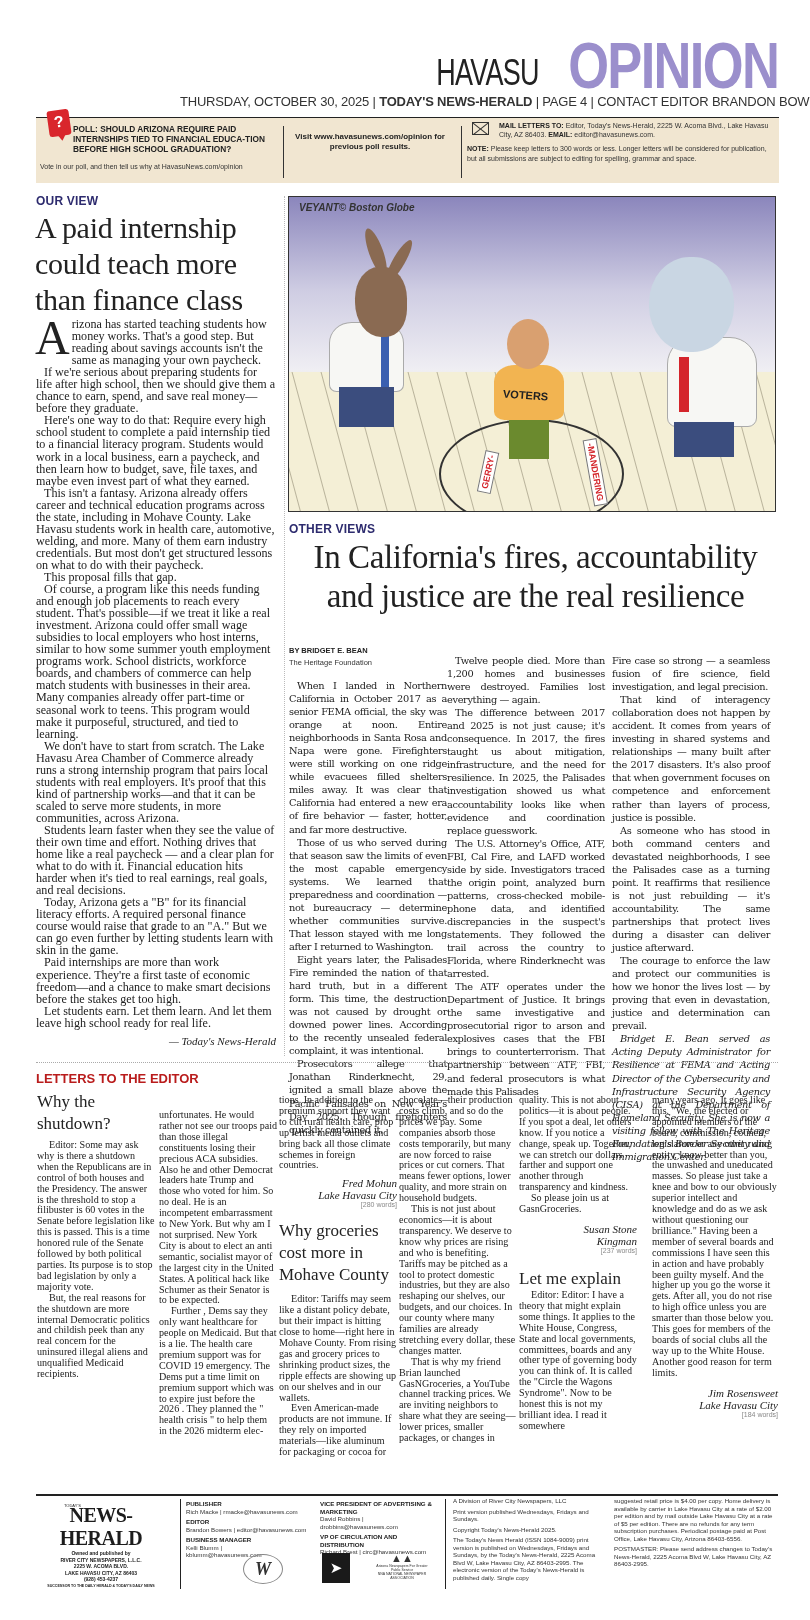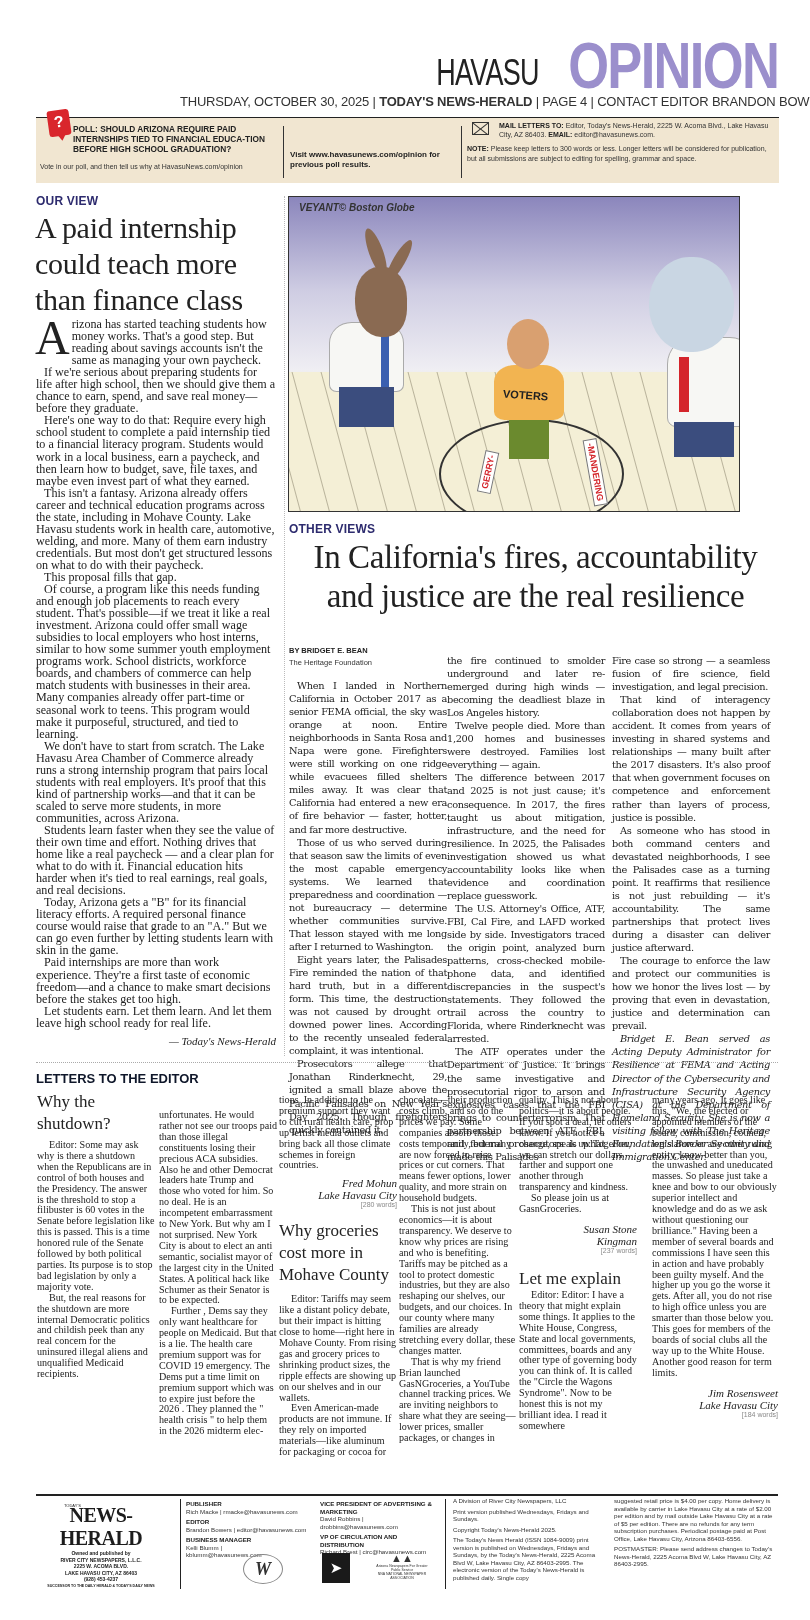--- a/index.html
+++ b/index.html
@@ -13,21 +13,21 @@
   .dateline { position: absolute; left: 180px; top: 94px; width: 598px; text-align: right; font-family: Liberation Sans, sans-serif; font-size: 13px; color: #333; white-space: nowrap; letter-spacing: -0.2px; }
   .dateline b { font-weight: bold; }
 
   
   .pollbar { position: absolute; left: 36px; top: 117px; width: 743px; height: 66px; background: #f1e6d1; border-top: 1.5px solid #222; }
   .poll-icon { position: absolute; left: 12px; top: -8px; width: 22px; height: 26px; background: #d9262c; border-radius: 3px; transform: rotate(-8deg); color: #fff; font: bold 16px "Liberation Sans", sans-serif; text-align: center; line-height: 24px; }
   .poll-icon:after { content: ""; position: absolute; left: 8px; bottom: -5px; border-left: 4px solid transparent; border-right: 4px solid transparent; border-top: 6px solid #d9262c; }
   .poll-q { position: absolute; left: 14px; top: 6px; width: 230px; font: bold 8.3px/10px "Liberation Sans", sans-serif; color: #222; padding-left: 23px; }
   .poll-vote { position: absolute; left: 4px; top: 45px; font: 7px "Liberation Sans", sans-serif; color: #333; white-space: nowrap; }
   .poll-div { position: absolute; top: 8px; width: 1px; height: 52px; background: #333; }
-  .poll-visit { position: absolute; left: 254px; top: 32px; width: 160px; font: bold 8px/10px "Liberation Sans", sans-serif; color: #222; }
+  .poll-visit { position: absolute; left: 254px; top: 14px; width: 160px; font: bold 8px/10px "Liberation Sans", sans-serif; color: #222; text-align: center; }
   .mail-icon { position: absolute; left: 436px; top: 4px; width: 17px; height: 13px; border: 1px solid #333; overflow: hidden; }
   .mail-icon:before, .mail-icon:after { content: ""; position: absolute; top: -6px; width: 1px; height: 24px; background: #333; }
   .mail-icon:before { left: 7px; transform: rotate(-52deg); }
   .mail-icon:after { left: 7px; transform: rotate(52deg); }
   .mail-text { position: absolute; left: 463px; top: 3px; width: 275px; font: 7px/9px "Liberation Sans", sans-serif; color: #333; }
   .mail-text b, .note-text b { font-weight: bold; color: #222; }
   .note-text { position: absolute; left: 431px; top: 26px; width: 310px; font: 7px/9.5px "Liberation Sans", sans-serif; color: #333; }
 
   
   .kicker { font: bold 12px "Liberation Sans", sans-serif; color: #2d2b6e; letter-spacing: 0.2px; }
@@ -35,21 +35,21 @@
   .ov-headline { position: absolute; left: 35px; top: 210px; width: 250px; font: 30px/36px "Liberation Serif", serif; color: #222; letter-spacing: -0.3px; }
   .ov-body { position: absolute; left: 36px; top: 318px; width: 240px; font: 12.1px/12.05px "Liberation Serif", serif; color: #222; text-align: left; }
   .ov-body p { text-indent: 8px; }
   .ov-body p.first { text-indent: 0; }
   .dropcap { float: left; font: 48px/38px "Liberation Serif", serif; margin: 1px 2px 0 -1px; }
   .ov-sign { position: absolute; left: 36px; top: 1035px; width: 240px; text-align: right; font: italic 11px "Liberation Serif", serif; color: #222; }
 
   .vdots { position: absolute; left: 284px; top: 196px; width: 0; height: 860px; border-left: 1px dotted #bbb; }
 
   
-  .cartoon { position: absolute; left: 288px; top: 196px; width: 452px; height: 316px; border: 1.5px solid #333; overflow: hidden; background: linear-gradient(180deg, #8b86bc 0%, #cfcde3 30%, #efeef3 55%, #f2efd8 60%, #f6f2dc 100%); }
+  .cartoon { position: absolute; left: 288px; top: 196px; width: 488px; height: 316px; border: 1.5px solid #333; overflow: hidden; background: linear-gradient(180deg, #8b86bc 0%, #cfcde3 30%, #efeef3 55%, #f2efd8 60%, #f6f2dc 100%); }
   .floor { position: absolute; left: -40px; top: 175px; width: 580px; height: 160px; background: repeating-linear-gradient(75deg, #f4efd6 0px, #f4efd6 26px, #b9b39b 27px, #f4efd6 28px); }
   .circle-cut { position: absolute; left: 150px; top: 222px; width: 185px; height: 110px; border: 2px solid #333; border-radius: 50%; }
   .sig { position: absolute; left: 10px; top: 6px; font: bold italic 10px "Liberation Sans", sans-serif; color: #333; line-height: 10px; }
   .donkey-head { position: absolute; left: 66px; top: 70px; width: 52px; height: 70px; background: #8a6a52; border-radius: 45% 45% 40% 50%; }
   .donkey-ear1 { position: absolute; left: 80px; top: 30px; width: 14px; height: 50px; background: #8a6a52; border-radius: 50%; transform: rotate(-20deg); }
   .donkey-ear2 { position: absolute; left: 104px; top: 40px; width: 12px; height: 48px; background: #8a6a52; border-radius: 50%; transform: rotate(30deg); }
   .donkey-body { position: absolute; left: 40px; top: 125px; width: 75px; height: 70px; background: #f7f7f4; border: 1px solid #aaa; border-radius: 30% 30% 10% 10%; }
   .donkey-tie { position: absolute; left: 92px; top: 135px; width: 8px; height: 55px; background: #3a5fb0; }
   .donkey-legs { position: absolute; left: 50px; top: 190px; width: 55px; height: 40px; background: #3b4d7e; }
   .voter-head { position: absolute; left: 218px; top: 122px; width: 42px; height: 50px; background: #d9a070; border-radius: 50%; }
@@ -73,21 +73,21 @@
   .oth-col p { text-indent: 8px; }
   .oth-col p.cont { text-indent: 0; }
   .oth-col p.bio { font-style: italic; }
   .c1 { left: 289px; top: 679px; }
   .c2 { left: 447px; top: 654px; }
   .c3 { left: 612px; top: 654px; }
 
   .hdots { position: absolute; left: 36px; top: 1062px; width: 742px; border-top: 1px dotted #aaa; }
 
   
-  .let-kicker { position: absolute; left: 36px; top: 1071px; font: bold 13px "Liberation Sans", sans-serif; color: #0f172a; }
+  .let-kicker { position: absolute; left: 36px; top: 1071px; font: bold 13px "Liberation Sans", sans-serif; color: #b91c1c; }
   .let-head { position: absolute; font: 17px/22px "Liberation Serif", serif; color: #222; }
   .let-col { position: absolute; width: 118px; font: 10.1px/10.9px "Liberation Serif", serif; color: #222; }
   .let-col p { text-indent: 12px; }
   .let-col p.cont { text-indent: 0; }
   .let-sig { text-align: right; font-style: italic; font-size: 11px; line-height: 12px; }
   .let-words { text-align: right; font: 7px "Liberation Sans", sans-serif; color: #888; }
 
   
   .foot-rule { position: absolute; left: 36px; top: 1494px; width: 742px; border-top: 2px solid #222; }
   .nh-logo { position: absolute; left: 36px; top: 1500px; width: 130px; text-align: center; }
@@ -183,21 +183,20 @@
 <div class="byline">BY BRIDGET E. BEAN</div>
 <div class="byorg">The Heritage Foundation</div>
 
 <div class="oth-col c1">
   <p>When I landed in Northern California in October 2017 as a senior FEMA official, the sky was orange at noon. Entire neighborhoods in Santa Rosa and Napa were gone. Firefighters were still working on one ridge while evacuees filled shelters miles away. It was clear that California had entered a new era of fire behavior — faster, hotter, and far more destructive.</p>
   <p>Those of us who served during that season saw the limits of even the most capable emergency systems. We learned that preparedness and coordination — not bureaucracy — determine whether communities survive. That lesson stayed with me long after I returned to Washington.</p>
   <p>Eight years later, the Palisades Fire reminded the nation of that hard truth, but in a different form. This time, the destruction was not caused by drought or downed power lines. According to the recently unsealed federal complaint, it was intentional.</p>
   <p>Prosecutors allege that Jonathan Rinderknecht, 29, ignited a small blaze above the Pacific Palisades on New Year's Day 2025. Though firefighters quickly contained it,</p>
 </div>
 <div class="oth-col c2">
-  <p class="cont">the fire continued to smolder underground and later re-emerged during high winds — becoming the deadliest blaze in Los Angeles history.</p>
   <p>Twelve people died. More than 1,200 homes and businesses were destroyed. Families lost everything — again.</p>
   <p>The difference between 2017 and 2025 is not just cause; it's consequence. In 2017, the fires taught us about mitigation, infrastructure, and the need for resilience. In 2025, the Palisades investigation showed us what accountability looks like when evidence and coordination replace guesswork.</p>
   <p>The U.S. Attorney's Office, ATF, FBI, Cal Fire, and LAFD worked side by side. Investigators traced the origin point, analyzed burn patterns, cross-checked mobile-phone data, and identified discrepancies in the suspect's statements. They followed the trail across the country to Florida, where Rinderknecht was arrested.</p>
   <p>The ATF operates under the Department of Justice. It brings the same investigative and prosecutorial rigor to arson and explosives cases that the FBI brings to counterterrorism. That partnership between ATF, FBI, and federal prosecutors is what made this Palisades</p>
 </div>
 <div class="oth-col c3">
   <p class="cont">Fire case so strong — a seamless fusion of fire science, field investigation, and legal precision.</p>
   <p>That kind of interagency collaboration does not happen by accident. It comes from years of investing in shared systems and relationships — many built after the 2017 disasters. It's also proof that when government focuses on competence and enforcement rather than layers of process, justice is possible.</p>
   <p>As someone who has stood in both command centers and devastated neighborhoods, I see the Palisades case as a turning point. It reaffirms that resilience is not just rebuilding — it's accountability. The same partnerships that protect lives during a disaster can deliver justice afterward.</p>
   <p>The courage to enforce the law and protect our communities is how we honor the lives lost — by proving that even in devastation, justice and determination can prevail.</p>

